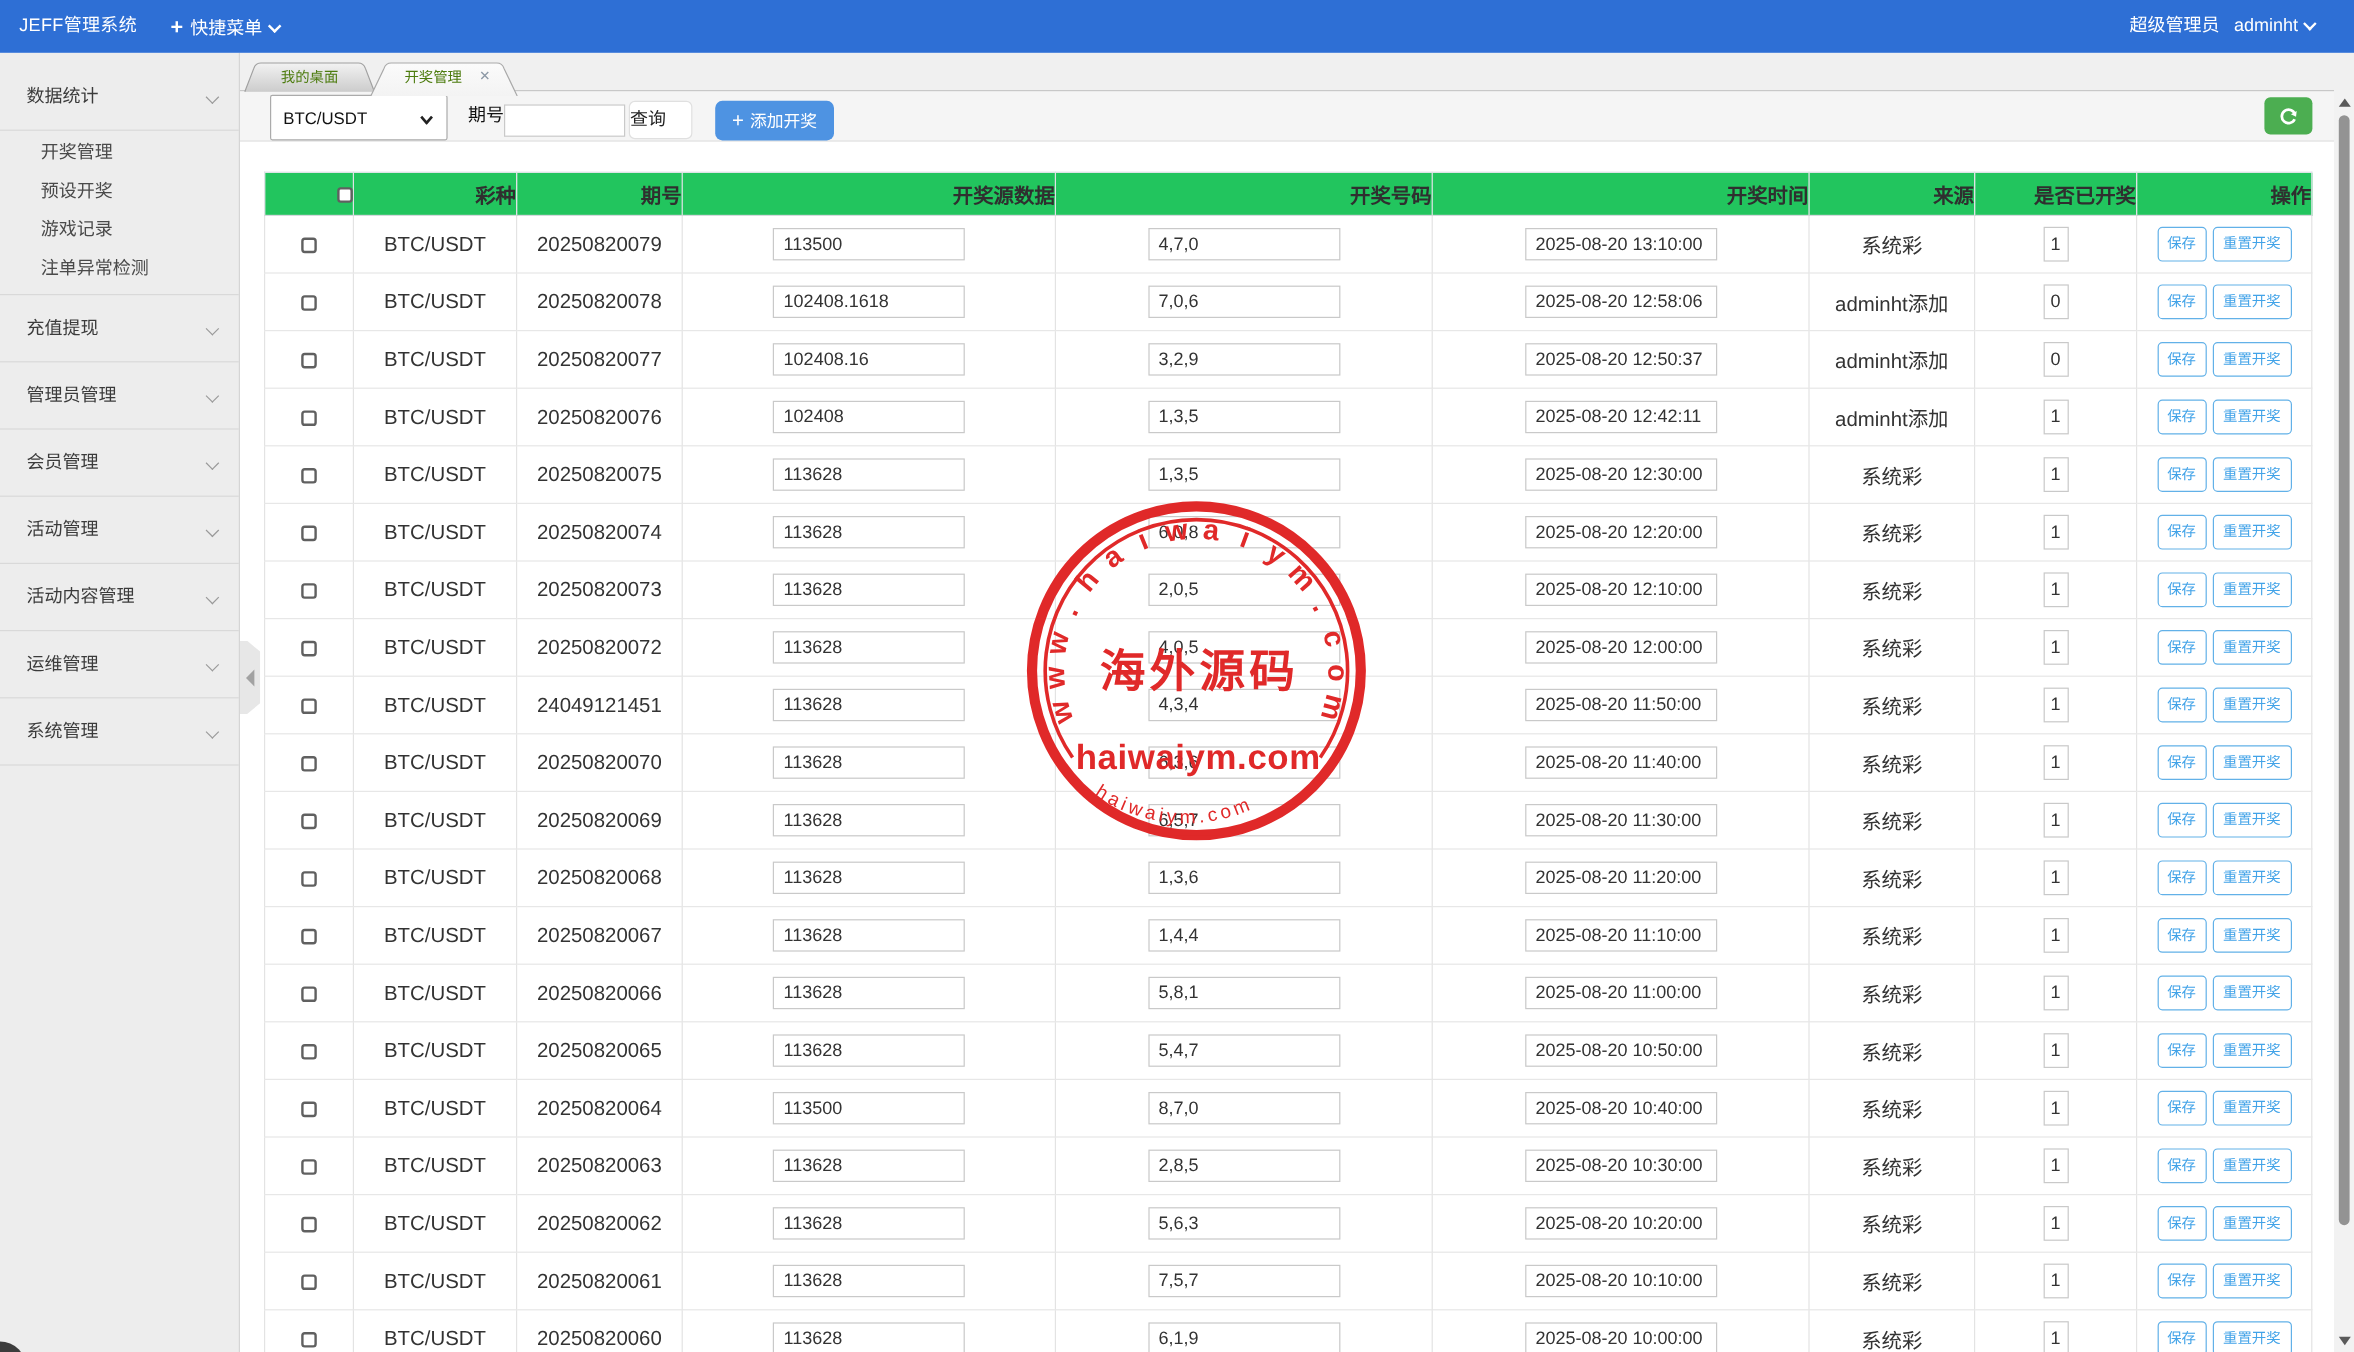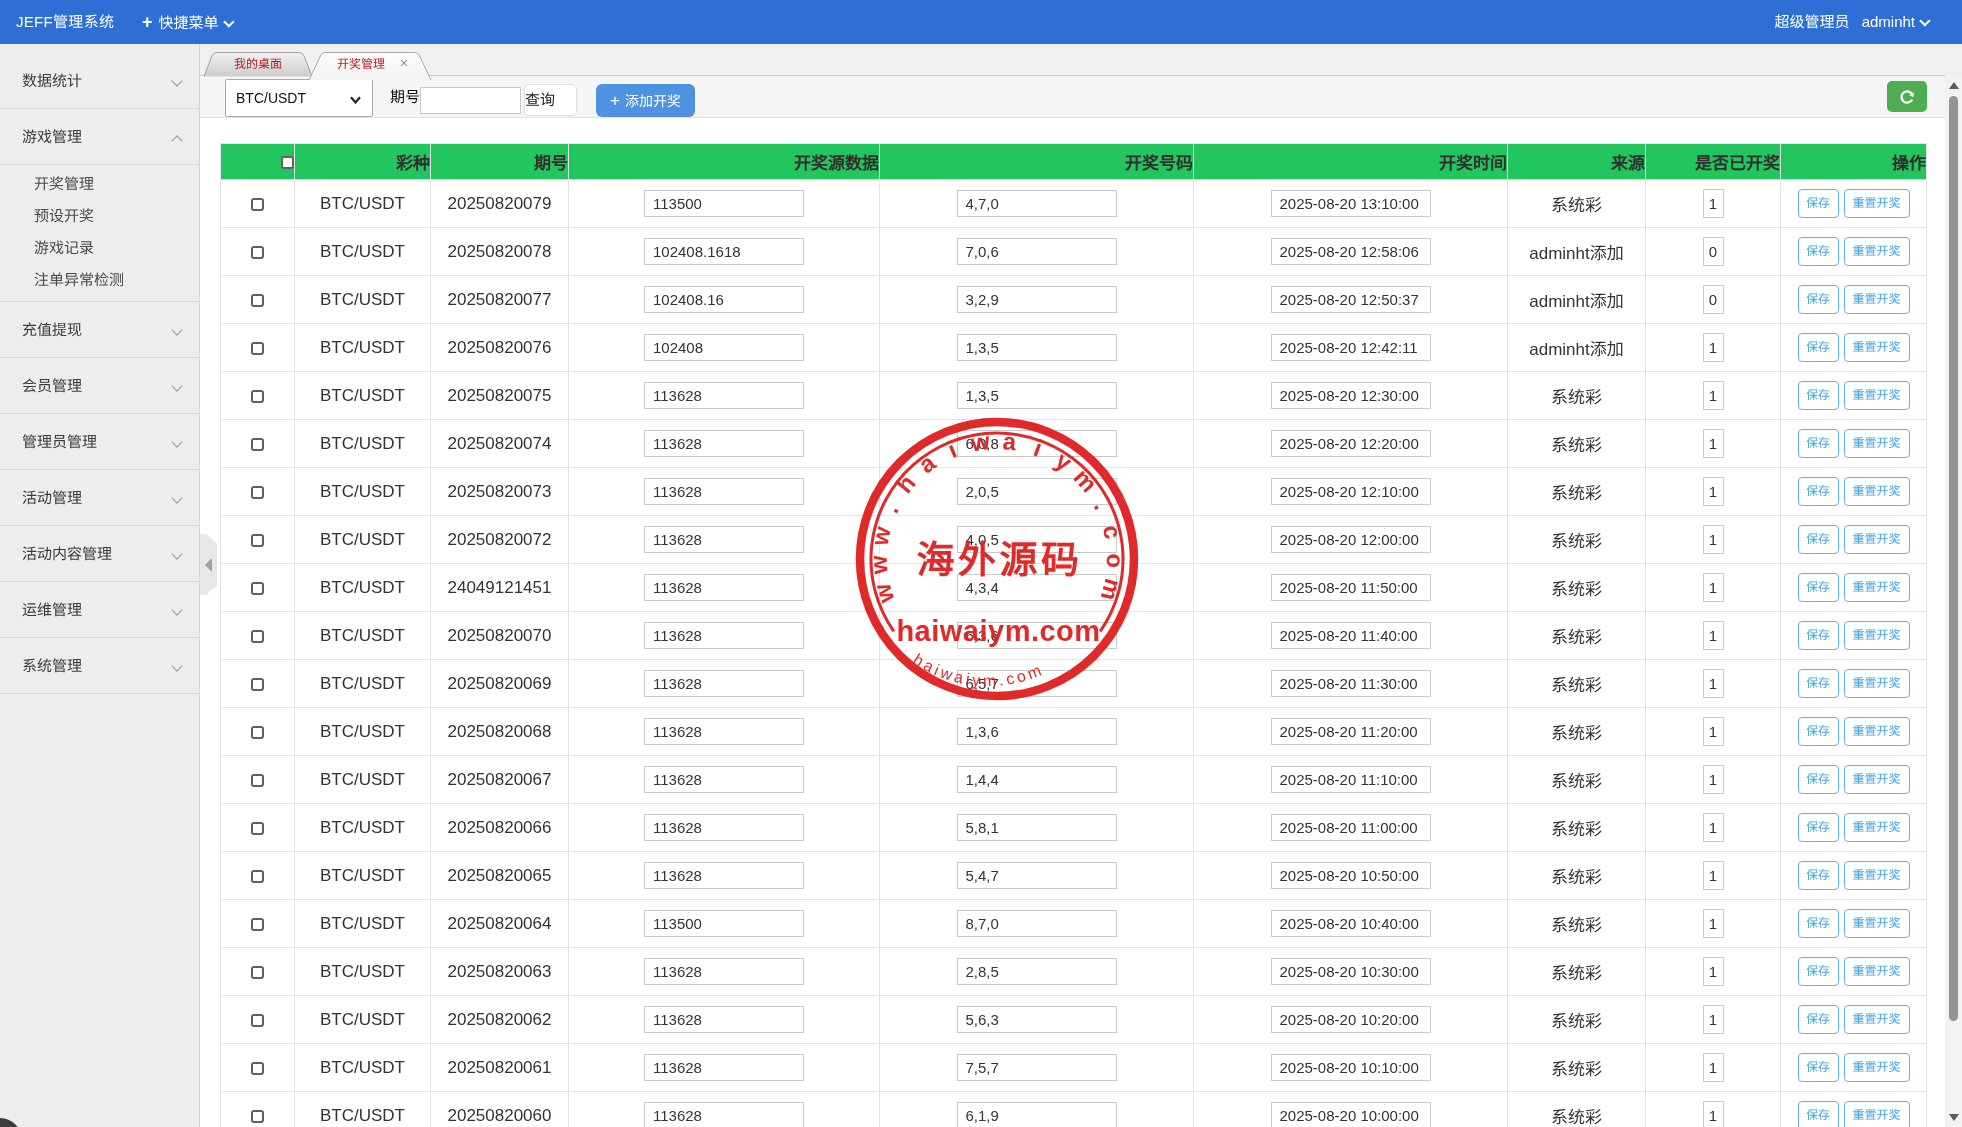--- a/index.html
+++ b/index.html
@@ -22,21 +22,21 @@
 #menu { margin-top:9px; }
 #submenu { border-bottom:1px solid #d9d9d9; padding:3px 0 5px 0; }
 .sitem { height:32px; line-height:32px; padding-left:34px; font-size:15px; color:#4a4a4a; }
 #handle { position:absolute; left:200px; top:534px; width:17px; height:61px; background:#e7e7e7; z-index:21;
   clip-path:polygon(0 0, 35% 0, 100% 15%, 100% 85%, 35% 100%, 0 100%); }
 #handle .tri { position:absolute; left:5px; top:24px; width:0; height:0; border-top:7px solid transparent; border-bottom:7px solid transparent; border-right:7px solid #a2a2a2; }
 
 #tabstrip { position:absolute; left:200px; top:44px; width:1762px; height:32px; background:#f0f0f0; z-index:10; }
 #tabstrip .bline { position:absolute; left:0; bottom:0px; width:1762px; height:1px; background:#c8c8c8; }
 #tabsvg { position:absolute; left:0; top:0; }
-.tabtext { position:absolute; font-size:12px; line-height:12px; color:#b91c1c; z-index:11; }
+.tabtext { position:absolute; font-size:12px; line-height:12px; color:#4d7c0f; z-index:11; }
 #tx1 { left:34px; top:14px; }
 #tx2 { left:137px; top:14px; }
 .xicon { position:absolute; left:200px; top:15px; width:8px; height:8px; z-index:11; }
 
 #toolbar { position:absolute; left:200px; top:76px; width:1745px; height:42px; background:#f5f5f5; border-bottom:1px solid #e2e2e2; z-index:5; }
 #sel { position:absolute; left:25px; top:3px; width:148px; height:38px; background:#fff; border:1px solid #ababab; border-radius:2px; font-size:14px; color:#111; line-height:36px; padding-left:10px; }
 #sel svg { position:absolute; right:11px; top:16px; }
 #lbl { position:absolute; left:190px; top:0; line-height:42px; font-size:15px; color:#111; }
 #inp { position:absolute; left:220px; top:11px; width:101px; height:27px; background:#fff; border:1px solid #c9c9c9; }
 #qbtn { position:absolute; left:324px; top:8px; width:53px; height:32px; background:#fff; border:1px solid #e0e0e0; border-radius:5px; line-height:30px; font-size:15px; color:#222; }
@@ -70,30 +70,29 @@
 <body>
 <div id="topbar">
   <div id="logo">JEFF管理系统</div>
   <div id="quick"><span class="plus">+</span>快捷菜单<span class="chev"></span></div>
   <div id="userbox">超级管理员<span class="name">adminht</span><span class="chev"></span></div>
 </div>
 
 <div id="sidebar">
   <div id="menu">
     <div class="mitem">数据统计<span class="mchev"></span></div>
-    <div class="mitem">游戏管理<span class="mchev up"></span></div>
     <div id="submenu">
       <div class="sitem">开奖管理</div>
       <div class="sitem">预设开奖</div>
       <div class="sitem">游戏记录</div>
       <div class="sitem">注单异常检测</div>
     </div>
     <div class="mitem">充值提现<span class="mchev"></span></div>
+    <div class="mitem">管理员管理<span class="mchev"></span></div>
     <div class="mitem">会员管理<span class="mchev"></span></div>
-    <div class="mitem">管理员管理<span class="mchev"></span></div>
     <div class="mitem">活动管理<span class="mchev"></span></div>
     <div class="mitem">活动内容管理<span class="mchev"></span></div>
     <div class="mitem">运维管理<span class="mchev"></span></div>
     <div class="mitem">系统管理<span class="mchev"></span></div>
   </div>
 </div>
 <div id="handle">
     <span class="tri"></span>
   </div>
 

